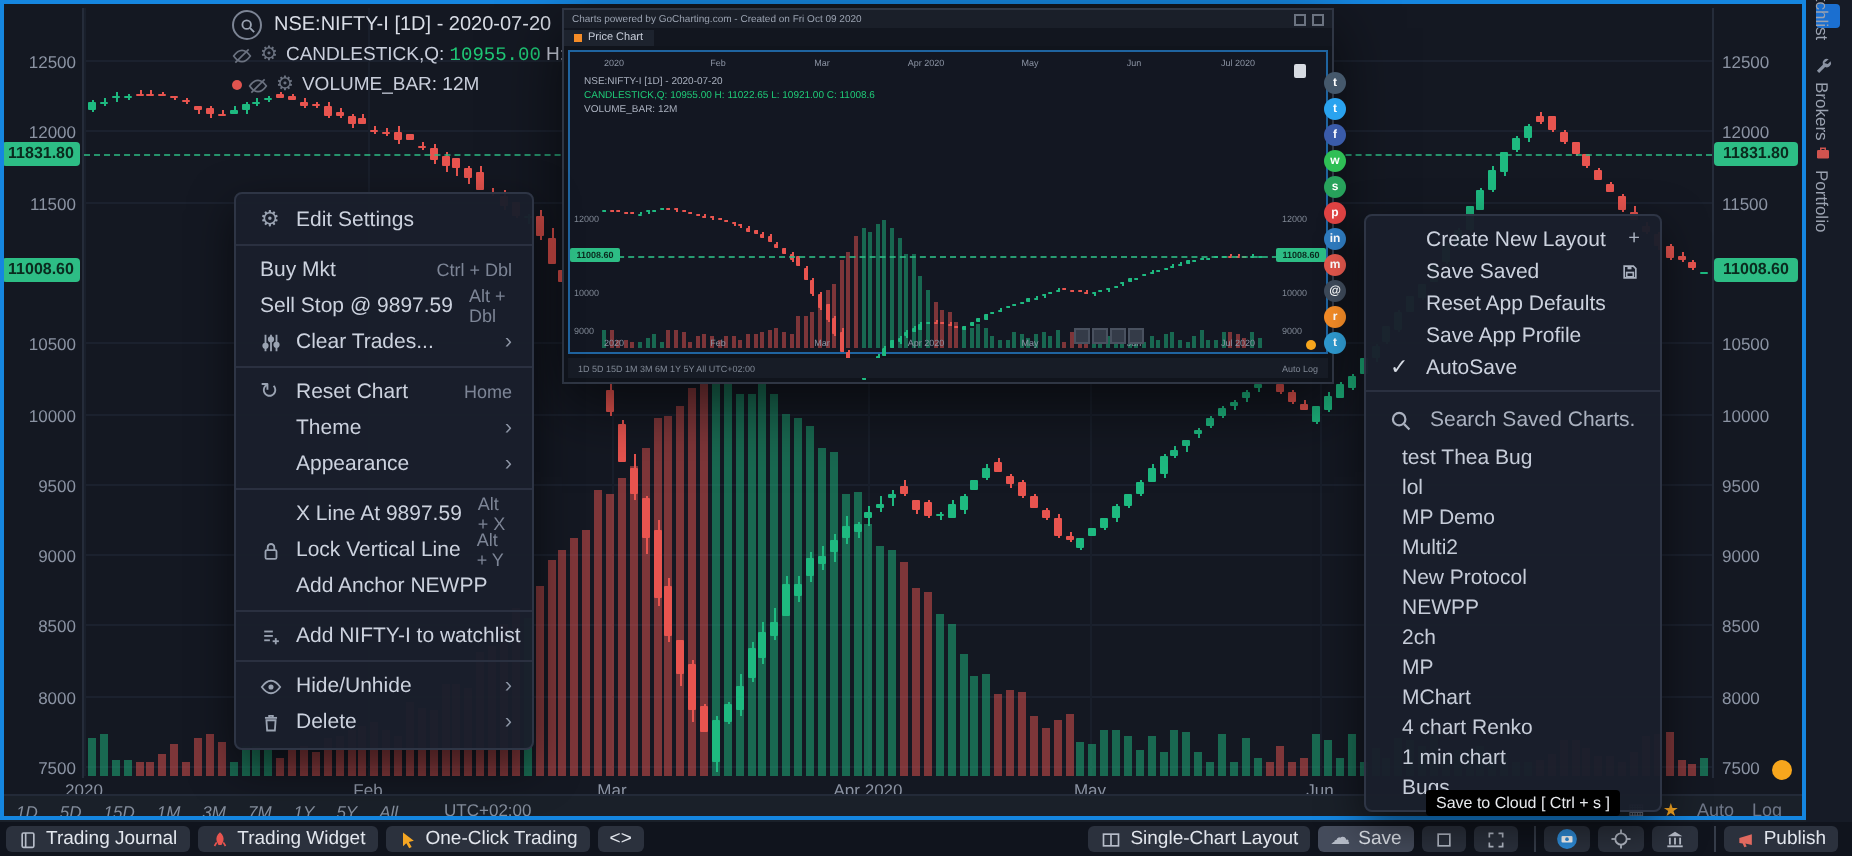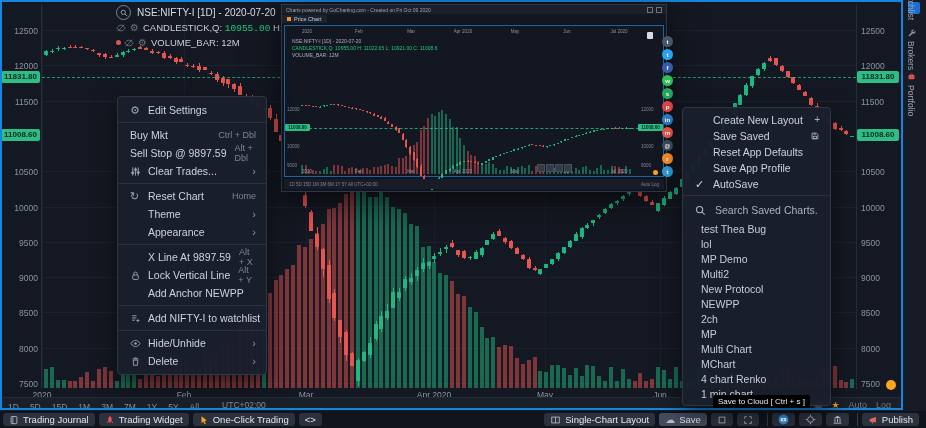--- a/index.html
+++ b/index.html
@@ -26,21 +26,21 @@
   .lg-title{font-size:10px;color:#d9dde6;}
   .lg-txt{font-size:9.5px;color:#c9cedb;}
   .lg-g{color:#1fc977;font-family:Liberation Mono, monospace;}
   .lg-ico{color:#6b7280;font-size:10px;margin-right:4px;display:inline-flex;align-items:center;}
   .zoom-circ{width:13px;height:13px;border:1px solid #7c8494;border-radius:50%;display:inline-flex;
              align-items:center;justify-content:center;margin-right:6px;color:#9aa3b2;}
   .reddot{width:5px;height:5px;border-radius:50%;background:#e0544f;margin-right:3px;}
   
   #tf-bar{position:absolute;left:0;top:397px;width:903px;height:14px;background:#1a2029;
           border-top:1px solid #232a38;display:flex;align-items:center;padding-left:8px;box-sizing:border-box;z-index:8;}
-  .tf{font-size:8.5px;color:#848d9c;margin-right:11px;}
+  .tf{font-size:8.5px;color:#848d9c;margin-right:11px;font-style:italic;}
   .tf-utc{font-size:8.5px;color:#848d9c;margin-left:12px;}
   #tf-right{position:absolute;right:12px;top:0;height:14px;display:flex;align-items:center;gap:9px;}
   #tf-right .g{color:#6f7788;font-size:9px;}
   #tf-right .st{color:#f5a623;font-size:9px;}
   
   #blue-border{position:absolute;left:0;top:0;width:903px;height:410px;border:2px solid #1586e0;
                box-sizing:border-box;pointer-events:none;z-index:9;}
   
   #right-strip{position:absolute;left:903px;top:0;width:23px;height:411px;background:#161b26;z-index:4;}
   .vtab{position:absolute;left:3px;writing-mode:vertical-rl;font-size:8.5px;color:#9aa1af;
@@ -1154,24 +1154,24 @@
     </div>
     <div id="saved-list">
         <div class="saved-row">test Thea Bug</div>
         <div class="saved-row">lol</div>
         <div class="saved-row">MP Demo</div>
         <div class="saved-row">Multi2</div>
         <div class="saved-row">New Protocol</div>
         <div class="saved-row">NEWPP</div>
         <div class="saved-row">2ch</div>
         <div class="saved-row">MP</div>
-        <div class="saved-row">Multi Chart</div>
         <div class="saved-row">MChart</div>
         <div class="saved-row">4 chart Renko</div>
         <div class="saved-row">1 min chart</div>
+        <div class="saved-row">Bugs</div>
       </div>
   </div>
 
   <div id="tooltip">Save to Cloud [ Ctrl + s ]</div>
   <div id="orange-dot"></div>
 
   <div id="bottom-bar">
     <span id="bb-left" style="display:flex;align-items:center;">
         <span class="bbtn">
           <span class="bi" style="color: rgb(183, 189, 201);">

